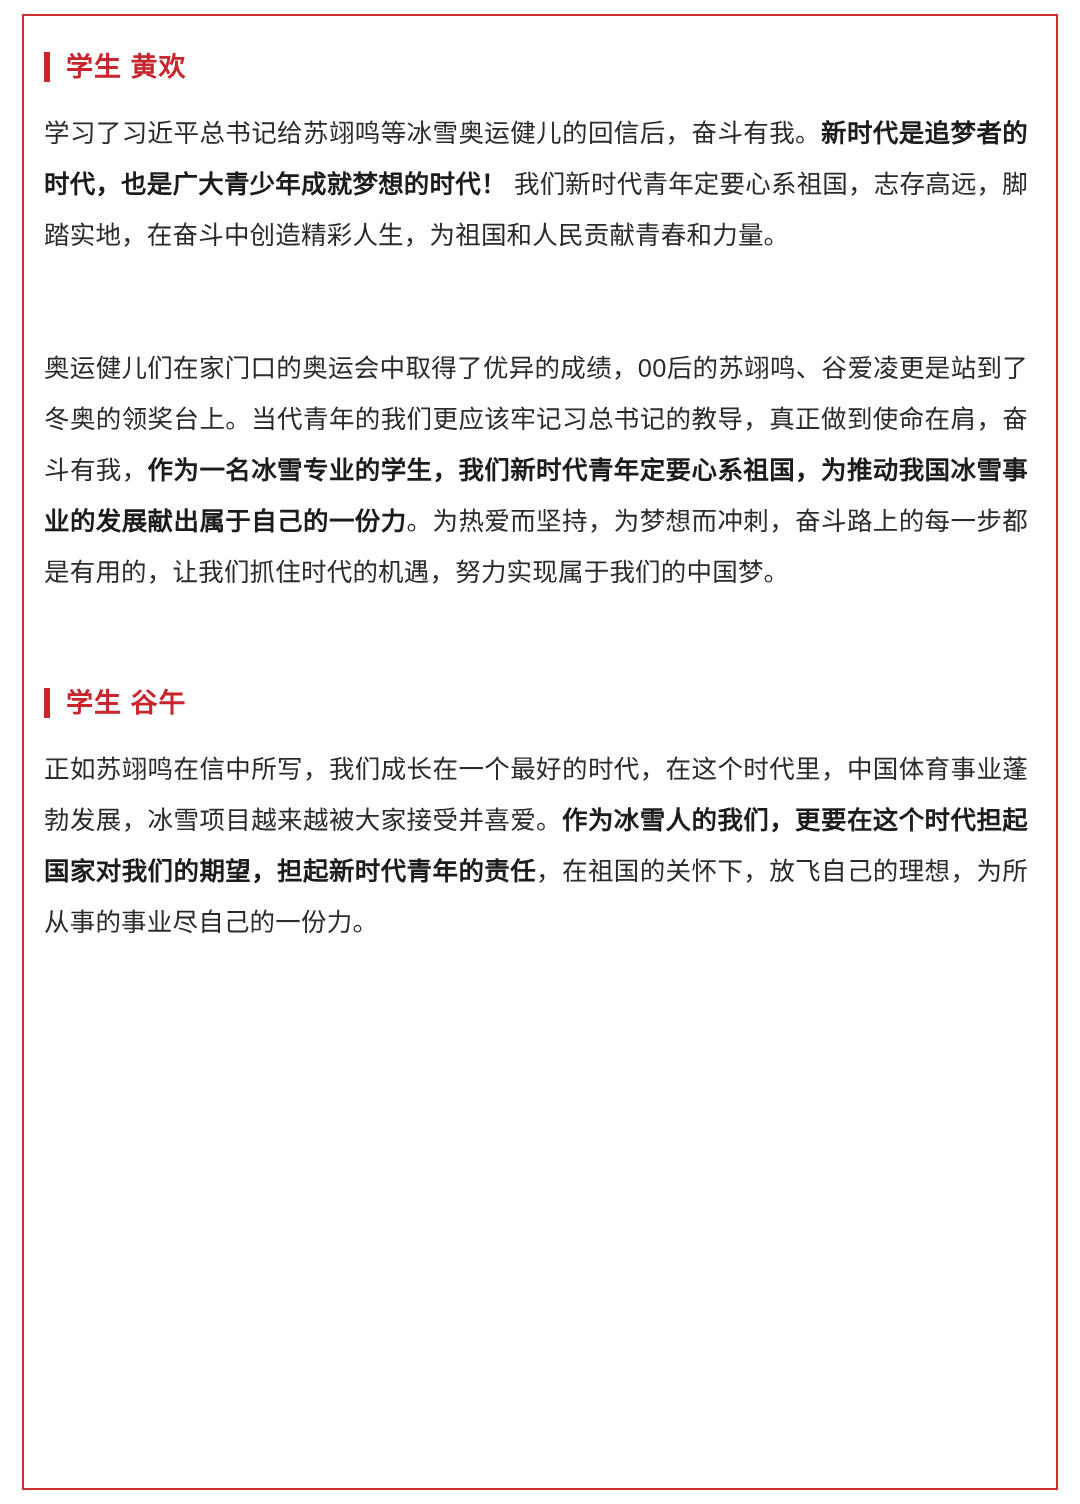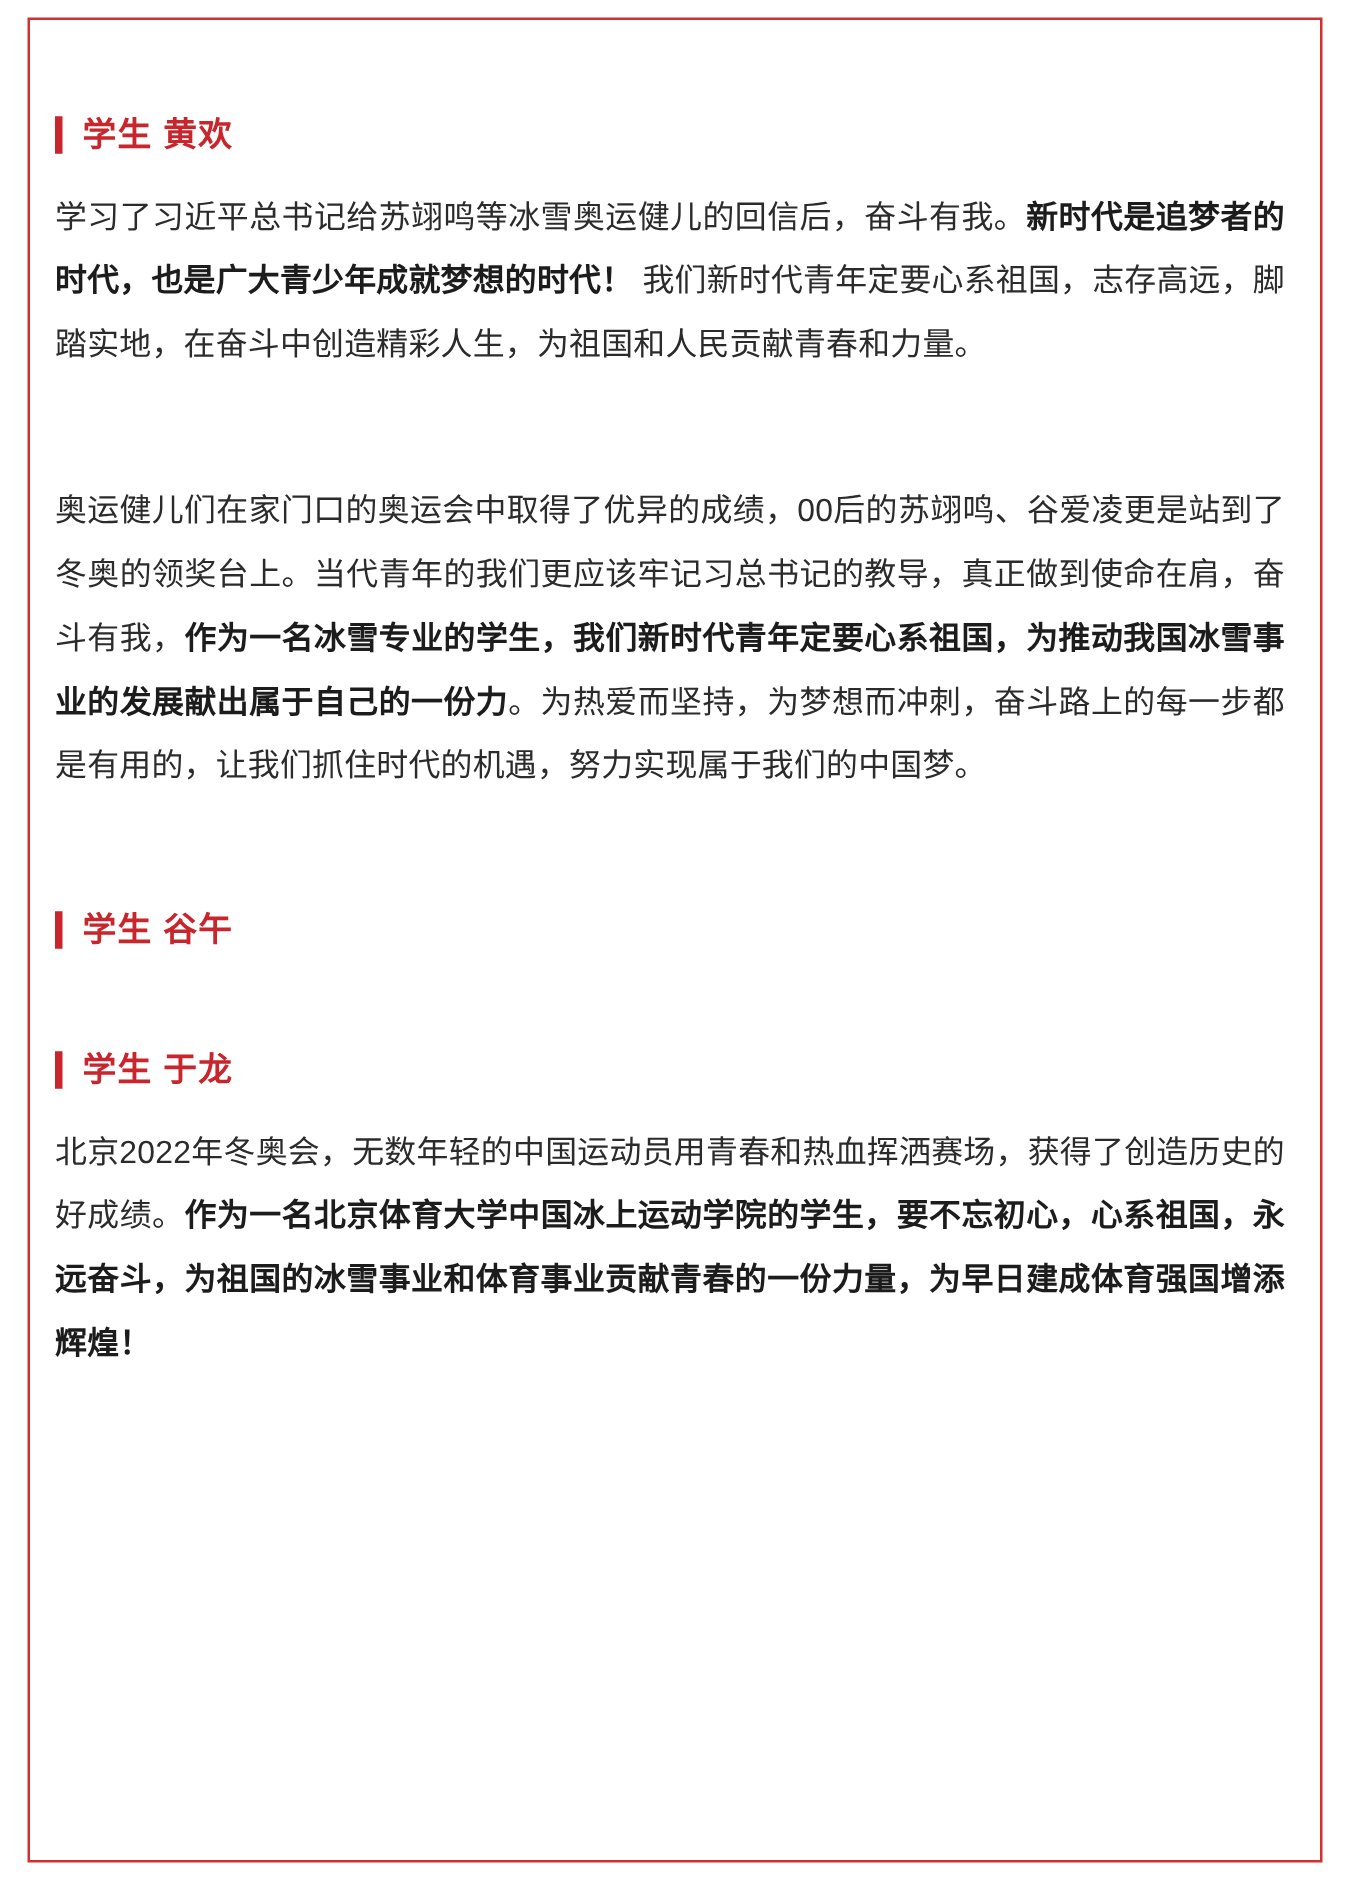--- a/index.html
+++ b/index.html
@@ -25,21 +25,21 @@
     position: absolute;
     left: 22px;
     top: 14px;
     right: 22px;
     bottom: 14px;
     border: 2px solid #d23030;
     pointer-events: none;
   }
   .content {
     position: relative;
-    padding: 93px 52px 40px 44px;
+    padding: 52px 52px 40px 44px;
   }
   .entry {
     margin-bottom: 26px;
   }
   .entry:last-child {
     margin-bottom: 0;
   }
   .entry-header {
     display: flex;
     align-items: center;
@@ -101,28 +101,22 @@
       </div>
     </div>
 
     <div class="gap-lg"></div>
 
     <div class="entry">
       <div class="entry-header">
         <span class="bar"></span>
         <span class="entry-title">学生 谷午</span>
       </div>
+      <div class="entry-body">
+        <span>正如苏翊鸣在信中所写，我们成长在一个最好的时代，在这个时代里，中国体育事业蓬勃发展，冰雪项目越来越被大家接受并喜爱。</span><span class="b">作为冰雪人的我们，更要在这个时代担起国家对我们的期望，担起新时代青年的责任</span><span>，在祖国的关怀下，放飞自己的理想，为所从事的事业尽自己的一份力。</span>
+      </div>
     </div>
 
     <div class="gap-md"></div>
 
-    <div class="entry">
-      <div class="entry-header">
-        <span class="bar"></span>
-        <span class="entry-title">学生 于龙</span>
-      </div>
-      <div class="entry-body">
-        <span>北京2022年冬奥会，无数年轻的中国运动员用青春和热血挥洒赛场，获得了创造历史的好成绩。</span><span class="b">作为一名北京体育大学中国冰上运动学院的学生，要不忘初心，心系祖国，永远奋斗，为祖国的冰雪事业和体育事业贡献青春的一份力量，为早日建成体育强国增添辉煌！</span>
-      </div>
-    </div>
 
   </div>
 </div>
 
 </body></html>

